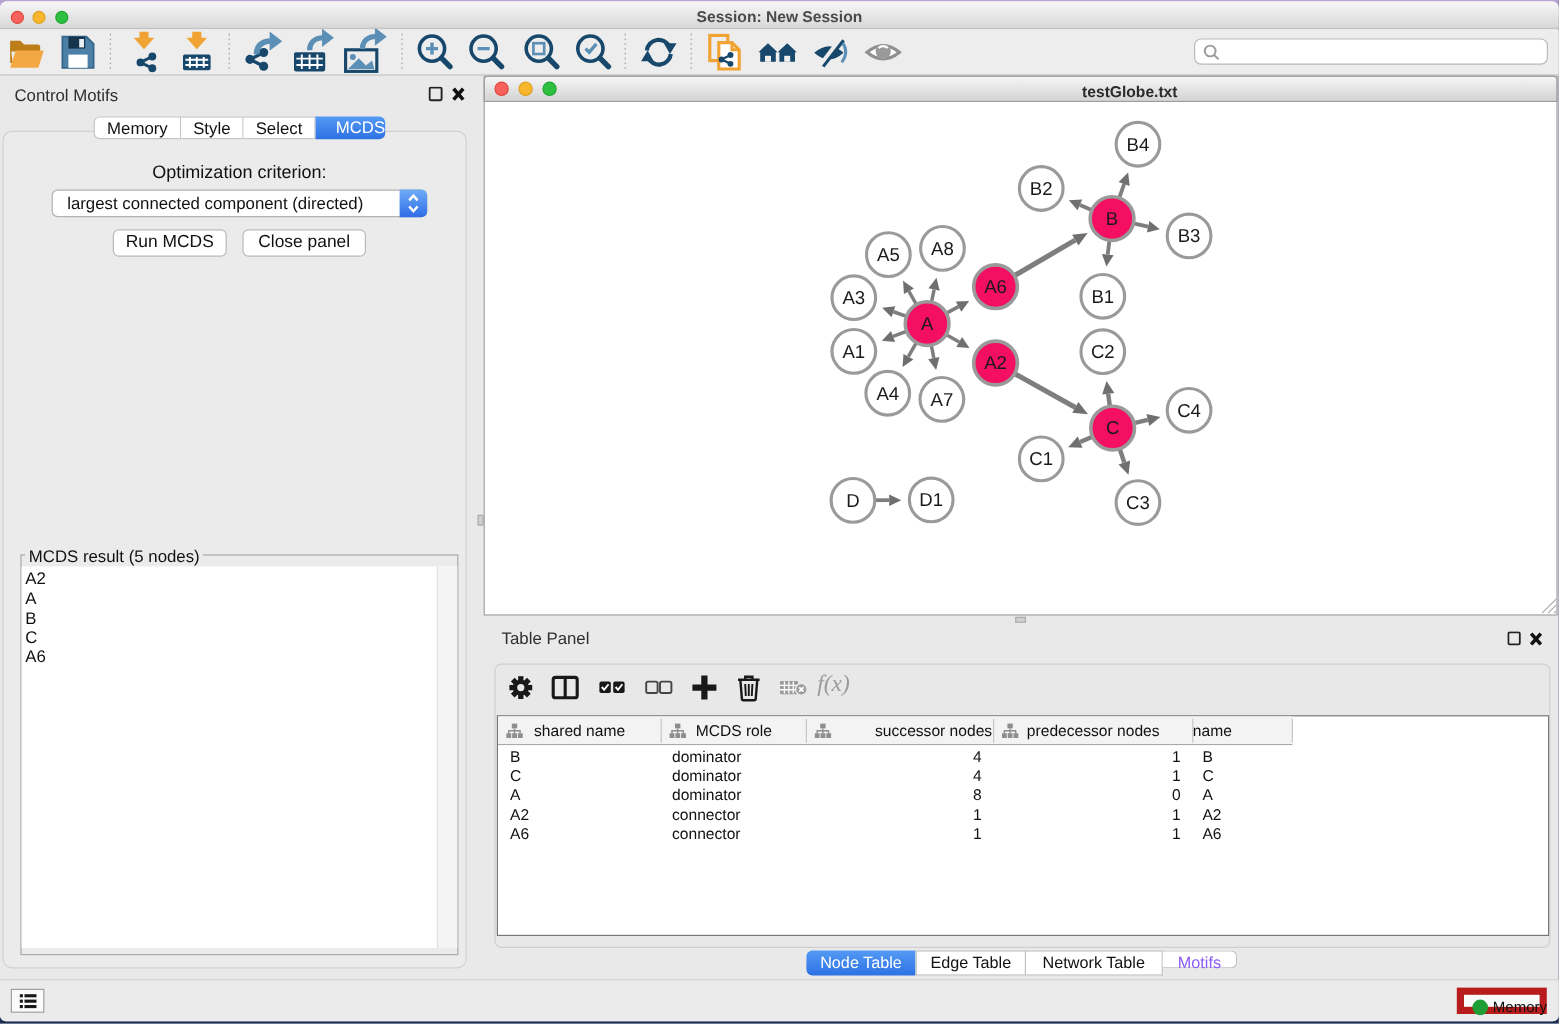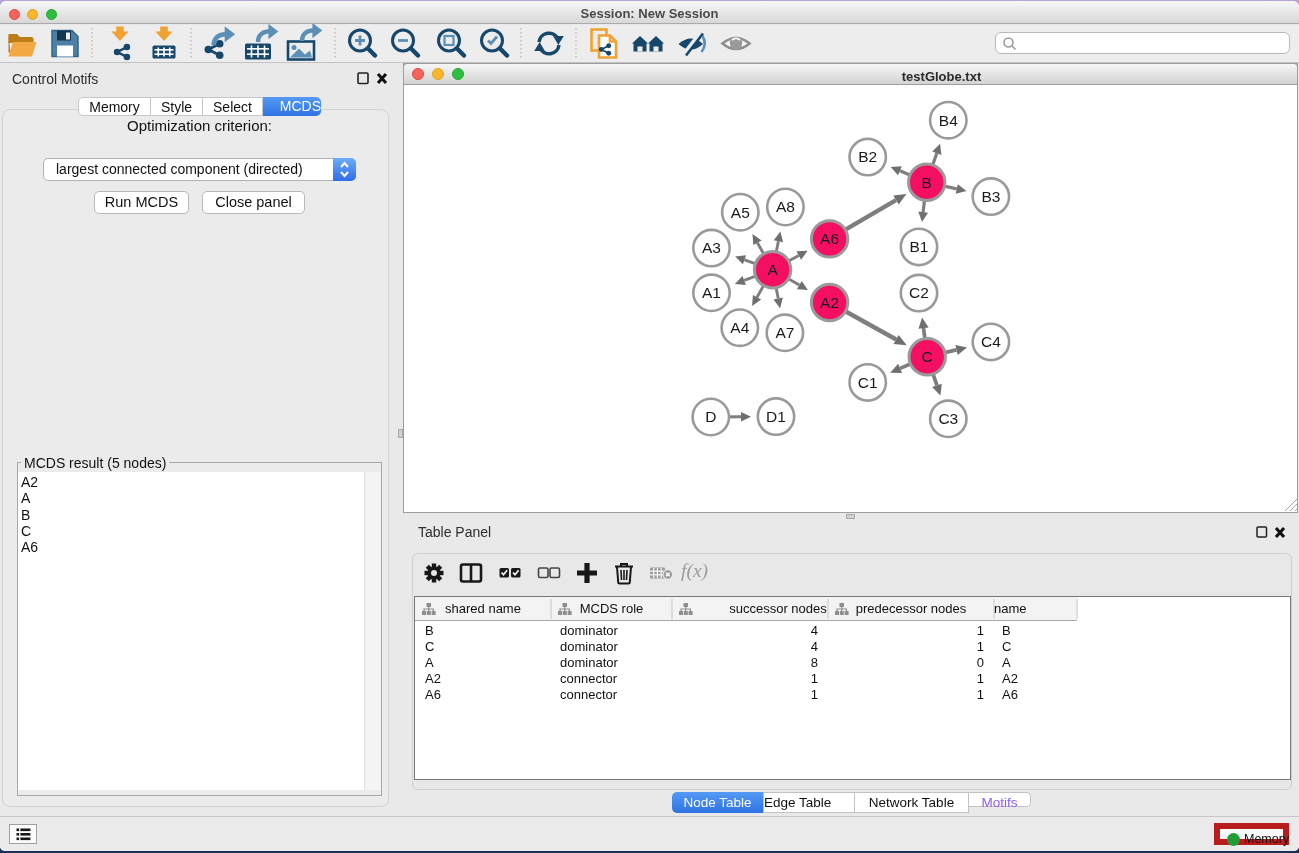--- a/index.html
+++ b/index.html
@@ -149,21 +149,21 @@
 <div class="abs" style="left:12px;top:71px;font-size:14px;color:#2e2e2e">Control Motifs</div>
 <svg class="abs" style="left:357px;top:72px" width="32" height="13">
     <rect x="1" y="1" width="10" height="10.5" fill="none" stroke="#222" stroke-width="1.6" rx="1"></rect>
     <path d="M21,2 L29,11 M29,2 L21,11" stroke="#111" stroke-width="3"></path>
   </svg>
 <div class="abs" style="left:2px;top:109px;width:387px;height:698px;background:#ebebeb;border:1px solid #d2d2d2;border-radius:8px"></div>
 <div class="abs" style="left:78px;top:97px;width:73px;height:19px;background:#fff;border:1px solid #c6c6c6;border-radius:5px 0 0 5px;color:#111;font-size:14px;text-align:center;line-height:18px">Memory</div>
 <div class="abs" style="left:151px;top:97px;width:52px;height:19px;background:#fff;border:1px solid #c6c6c6;border-left:none;color:#111;font-size:14px;text-align:center;line-height:18px">Style</div>
 <div class="abs" style="left:203px;top:97px;width:60px;height:19px;background:#fff;border:1px solid #c6c6c6;border-left:none;color:#111;font-size:14px;text-align:center;line-height:18px">Select</div>
 <div class="abs" style="left:263px;top:97px;width:58px;height:19px;background:linear-gradient(#549af4,#2e72e4);border-radius:0 5px 5px 0;color:#fff;font-size:14px;text-align:right;line-height:19px">MCDS</div>
-<div class="abs" style="left:0;top:117px;width:399px;text-align:center;font-size:15px;color:#111">Optimization criterion:</div>
+<div class="abs" style="left:0;top:135px;width:399px;text-align:center;font-size:15px;color:#111">Optimization criterion:</div>
 <div class="abs" style="left:43px;top:158px;width:313px;height:23px;background:#fff;border:1px solid #b2b2b2;border-radius:5px;font-size:14px;color:#111;line-height:21px;padding-left:12px">largest connected component (directed)<div class="abs" style="right:-1px;top:-1px;width:23px;height:23px;background:linear-gradient(#6facf8,#2f6ce6);border-radius:0 5px 5px 0"><svg width="23" height="23">
         <path d="M8,9 L11.5,5 L15,9 M8,14 L11.5,18 L15,14" stroke="#fff" stroke-width="2" fill="none"></path>
       </svg></div></div>
 <div class="abs" style="left:94px;top:191px;width:95px;height:23px;background:#fff;border:1px solid #b9b9b9;border-radius:5px;font-size:14.5px;color:#111;text-align:center;line-height:21px">Run MCDS</div>
 <div class="abs" style="left:202px;top:191px;width:103px;height:23px;background:#fff;border:1px solid #b9b9b9;border-radius:5px;font-size:14.5px;color:#111;text-align:center;line-height:21px">Close panel</div>
 <div class="abs" style="left:17px;top:462px;width:365px;height:334px;border:1px solid #a8a8a8"></div>
 <div class="abs" style="left:21px;top:455px;background:#ebebeb;padding:0 3px;font-size:14px;color:#111">MCDS result (5 nodes)</div>
 <div class="abs" style="left:18px;top:472px;width:363px;height:318px;background:#fff"></div>
 <div class="abs" style="left:364px;top:472px;width:17px;height:318px;background:#f4f4f4;border-left:1px solid #e0e0e0"></div>
 <div class="abs" style="left:21px;top:474px;font-size:14px;color:#111">
@@ -392,21 +392,21 @@
 <div class="abs" style="left:560px;top:670.8px;font-size:13px;color:#111">connector</div>
 <div class="abs" style="left:700px;top:670.8px;width:118px;text-align:right;font-size:13px;color:#111">1</div>
 <div class="abs" style="left:860px;top:670.8px;width:124px;text-align:right;font-size:13px;color:#111">1</div>
 <div class="abs" style="left:1002px;top:670.8px;font-size:13px;color:#111">A2</div>
 <div class="abs" style="left:425px;top:686.9px;font-size:13px;color:#111">A6</div>
 <div class="abs" style="left:560px;top:686.9px;font-size:13px;color:#111">connector</div>
 <div class="abs" style="left:700px;top:686.9px;width:118px;text-align:right;font-size:13px;color:#111">1</div>
 <div class="abs" style="left:860px;top:686.9px;width:124px;text-align:right;font-size:13px;color:#111">1</div>
 <div class="abs" style="left:1002px;top:686.9px;font-size:13px;color:#111">A6</div>
 <div class="abs" style="left:672px;top:791.5px;width:91px;height:21.5px;background:linear-gradient(#549af4,#2e72e4);border-radius:5px 0 0 5px;color:#fff;font-size:13.5px;text-align:center;line-height:21px">Node Table</div>
-<div class="abs" style="left:763px;top:791.5px;width:92px;height:21.5px;background:#fff;border:1px solid #c2c2c2;color:#111;font-size:13.5px;text-align:left;line-height:20px">Edge Table</div>
+<div class="abs" style="left:763px;top:791.5px;width:92px;height:21.5px;background:#fff;border:1px solid #c2c2c2;color:#111;font-size:13.5px;text-align:center;line-height:20px">Edge Table</div>
 <div class="abs" style="left:855px;top:791.5px;width:114px;height:21.5px;background:#fff;border:1px solid #c2c2c2;border-left:none;color:#111;font-size:13.5px;text-align:center;line-height:20px">Network Table</div>
 <div class="abs" style="left:969px;top:791.5px;width:62px;height:15px;background:#fff;border:1px solid #c2c2c2;border-left:none;border-radius:0 5px 5px 0;color:#8b5cf6;font-size:13.5px;text-align:center;line-height:20px">Motifs</div>
 <div class="abs" style="left:0;top:816px;width:1299px;height:34.5px;background:#ebebeb;border-top:1px solid #c6c6c6;border-radius:0 0 5px 5px"></div>
 <div class="abs" style="left:9px;top:824px;width:28px;height:20px;border:1px solid #9f9f9f;background:#fbfbfb"><svg width="26" height="18">
       <g fill="#181818">
         <rect x="6.5" y="3.5" width="2.6" height="2.6"></rect>
         <rect x="10.4" y="3.5" width="10" height="2.6"></rect>
         <rect x="6.5" y="8" width="2.6" height="2.6"></rect>
         <rect x="10.4" y="8" width="10" height="2.6"></rect>
         <rect x="6.5" y="12.5" width="2.6" height="2.6"></rect>

